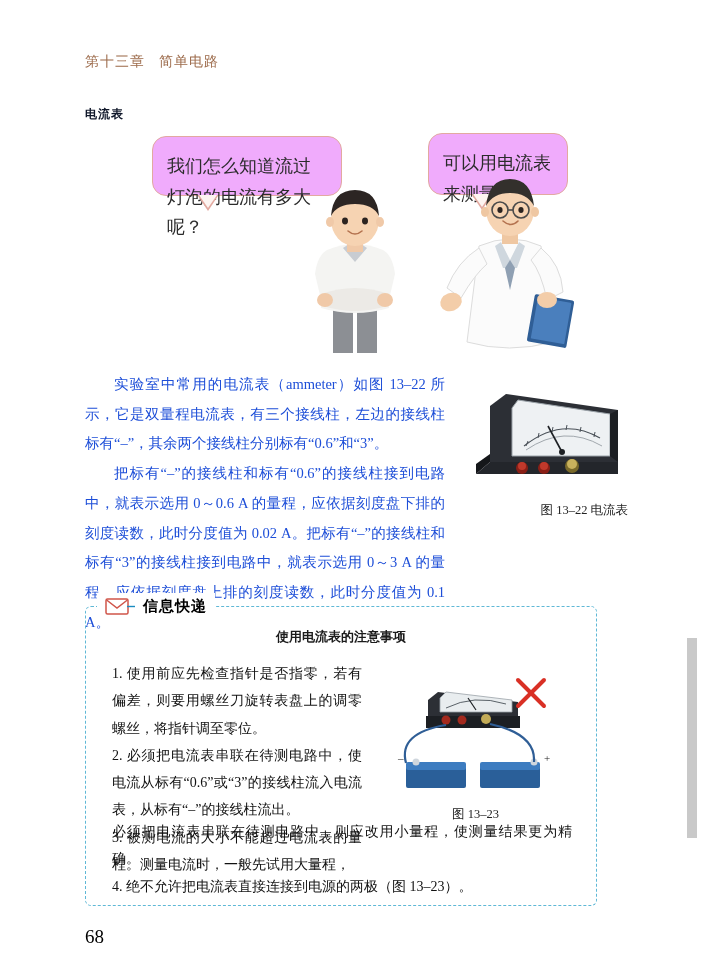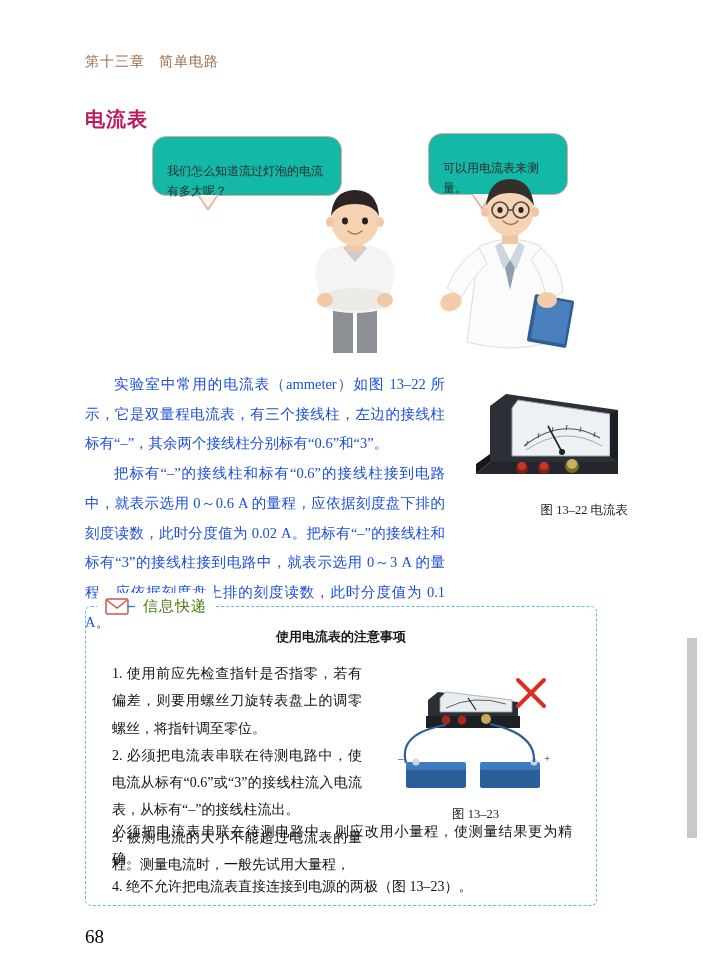--- a/index.html
+++ b/index.html
@@ -38,43 +38,43 @@
     color: #9c6a4a;
     letter-spacing: 1px;
     font-family: "Liberation Serif", serif;
   }
   .chapter-head .gap { display: inline-block; width: 14px; }
 
   .section-title {
     position: absolute;
     left: 85px;
     top: 98px;
-    font-size: 20px;
+    font-size: 12px;
     font-weight: bold;
-    color: #be185d;
+    color: #0f172a;
     letter-spacing: 1px;
   }
 
   
   .illus {
     position: absolute;
     left: 140px;
     top: 120px;
     width: 450px;
     height: 230px;
   }
   .bubble {
     position: absolute;
     border: 1.5px solid #e2a9a0;
-    background: #14b8a6;
+    background: #f0abfc;
     border-radius: 14px;
-    font-size: 12px;
+    font-size: 18px;
     line-height: 1.7;
     color: #2b2b2b;
-    padding: 24px 14px;
+    padding: 14px 14px;
     box-sizing: border-box;
   }
   .bubble.left {
     left: 12px;
     top: 8px;
     width: 190px;
     height: 60px;
   }
   .bubble.left:after {
     content: "";
@@ -174,23 +174,23 @@
     left: 97px;
     top: 585px;
     height: 26px;
     background: #ffffff;
     padding: 0 8px;
     display: flex;
     align-items: center;
     gap: 8px;
   }
   .infobox-header .label {
-    color: #4d7c0f;
+    color: #000000;
     font-size: 15px;
-    font-weight: normal;
+    font-weight: bold;
     letter-spacing: 1px;
   }
   .info-title {
     position: absolute;
     left: 85px;
     top: 620px;
     width: 512px;
     text-align: center;
     font-size: 13px;
     font-weight: bold;

